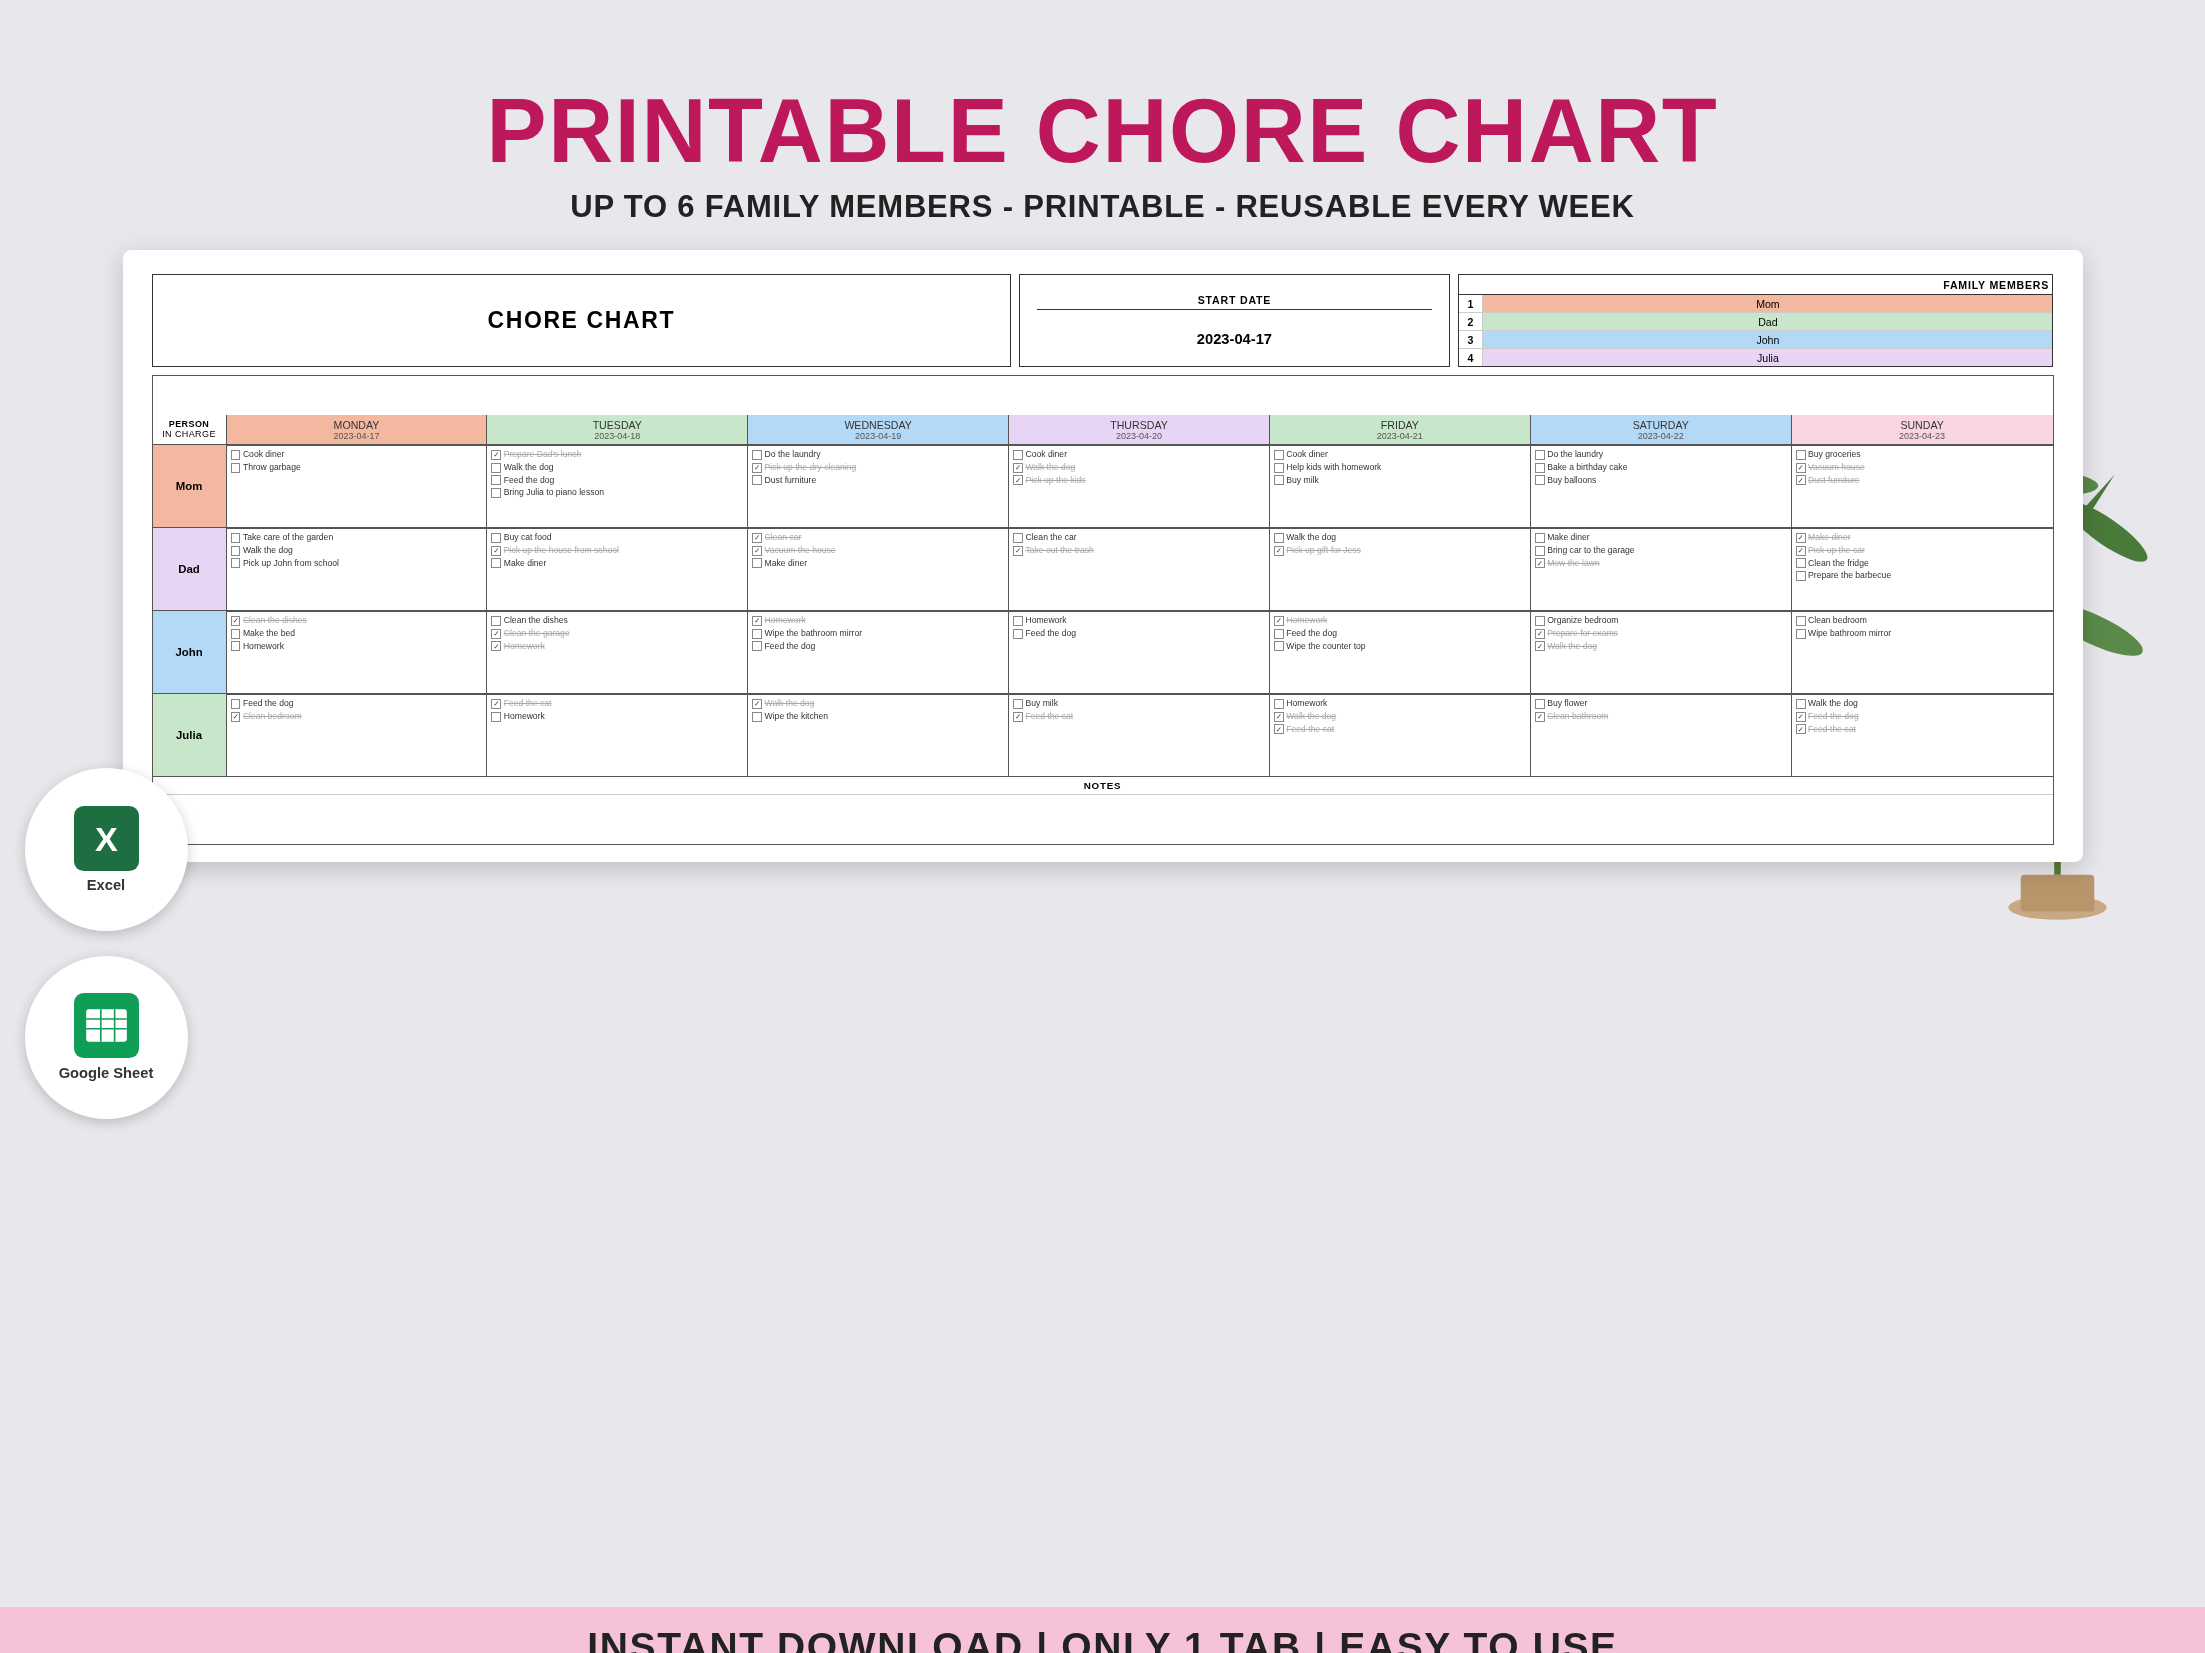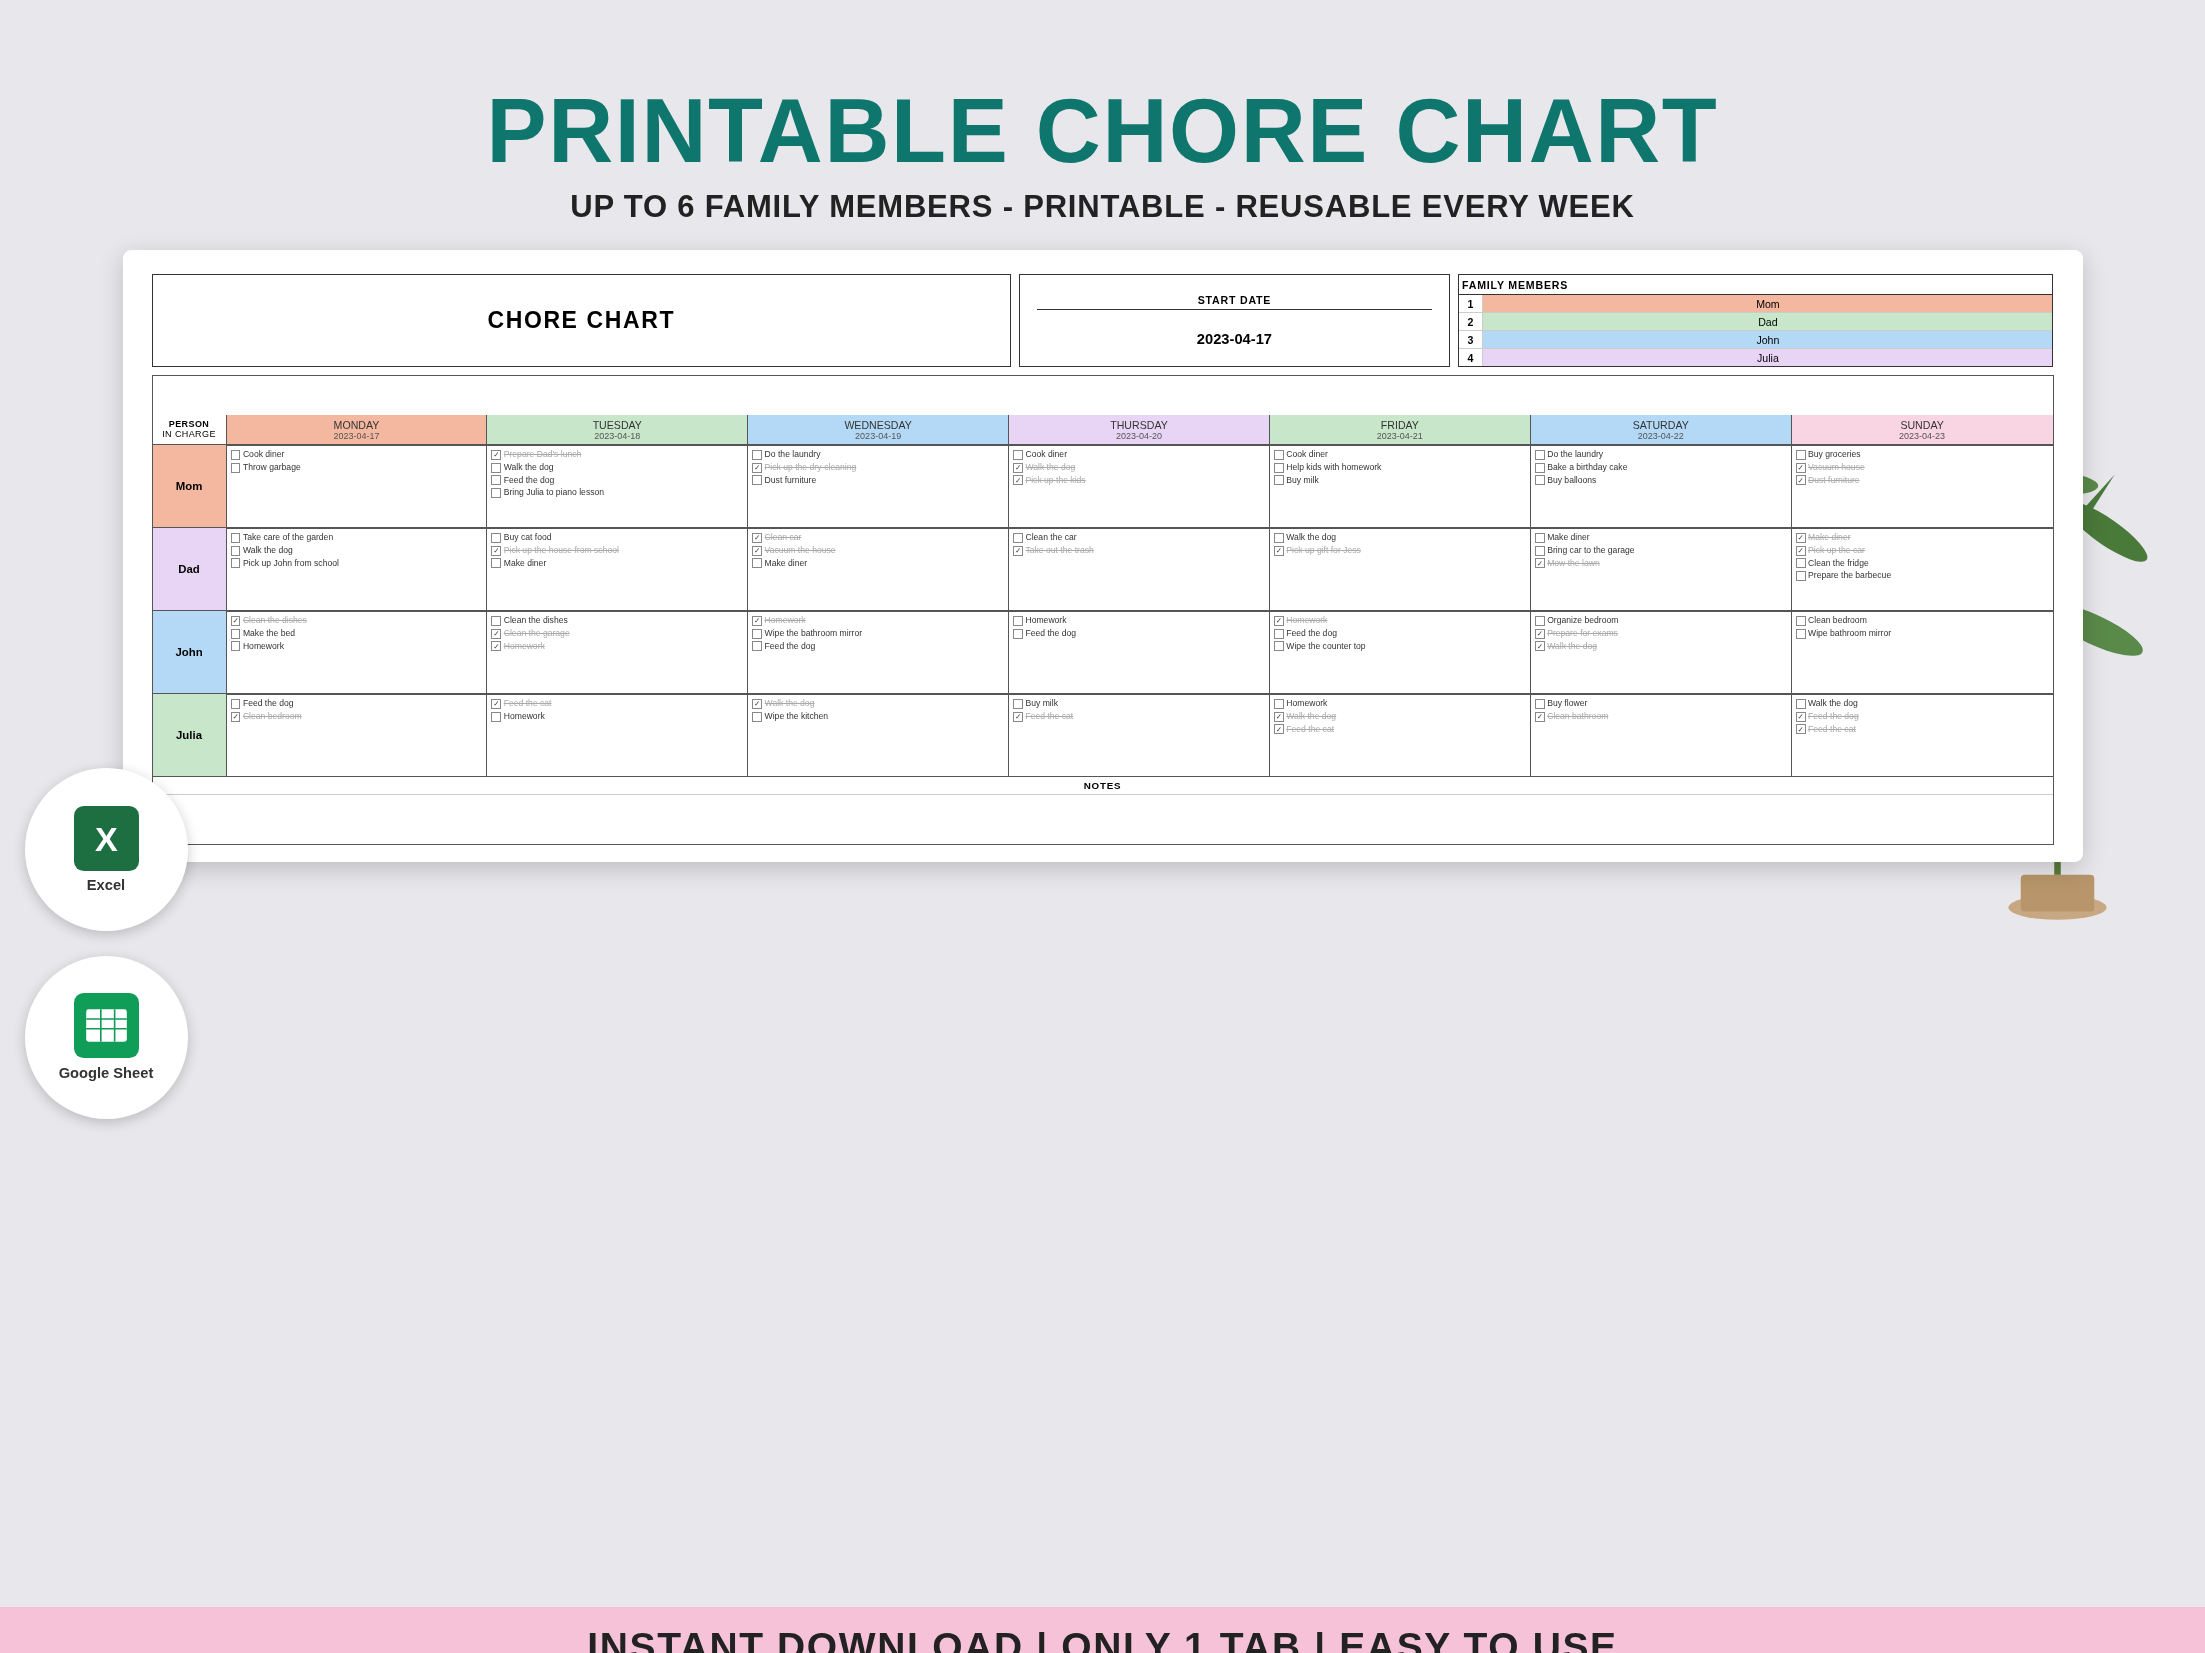--- a/index.html
+++ b/index.html
@@ -11,21 +11,21 @@
       overflow: hidden;
       display: flex;
       flex-direction: column;
       align-items: center;
       justify-content: flex-start;
       padding: 33px 49px 0 49px;
     }
     .main-title {
       font-size: 90px;
       font-weight: 900;
-      color: #0f766e;
+      color: #be185d;
       letter-spacing: 1.6px;
       text-align: right;
       line-height: 1.1;
       margin-top: 16.3px;
     }
     .subtitle {
       font-size: 31px;
       font-weight: 800;
       color: #222;
       letter-spacing: 0.8px;
@@ -86,21 +86,21 @@
     .family-members-box {
       border: 1.6px solid #333;
       flex: 1.5;
       display: flex;
       flex-direction: column;
     }
     .family-members-header {
       font-size: 10.6px;
       font-weight: 700;
       letter-spacing: 0.8px;
-      text-align: left;
+      text-align: right;
       border-bottom: 0.8px solid #333;
       padding: 3.3px;
     }
     .family-member-row {
       display: flex;
       align-items: center;
       border-bottom: 0.8px solid #ccc;
     }
     .family-member-row:last-child { border-bottom: none; }
     .fm-num {

